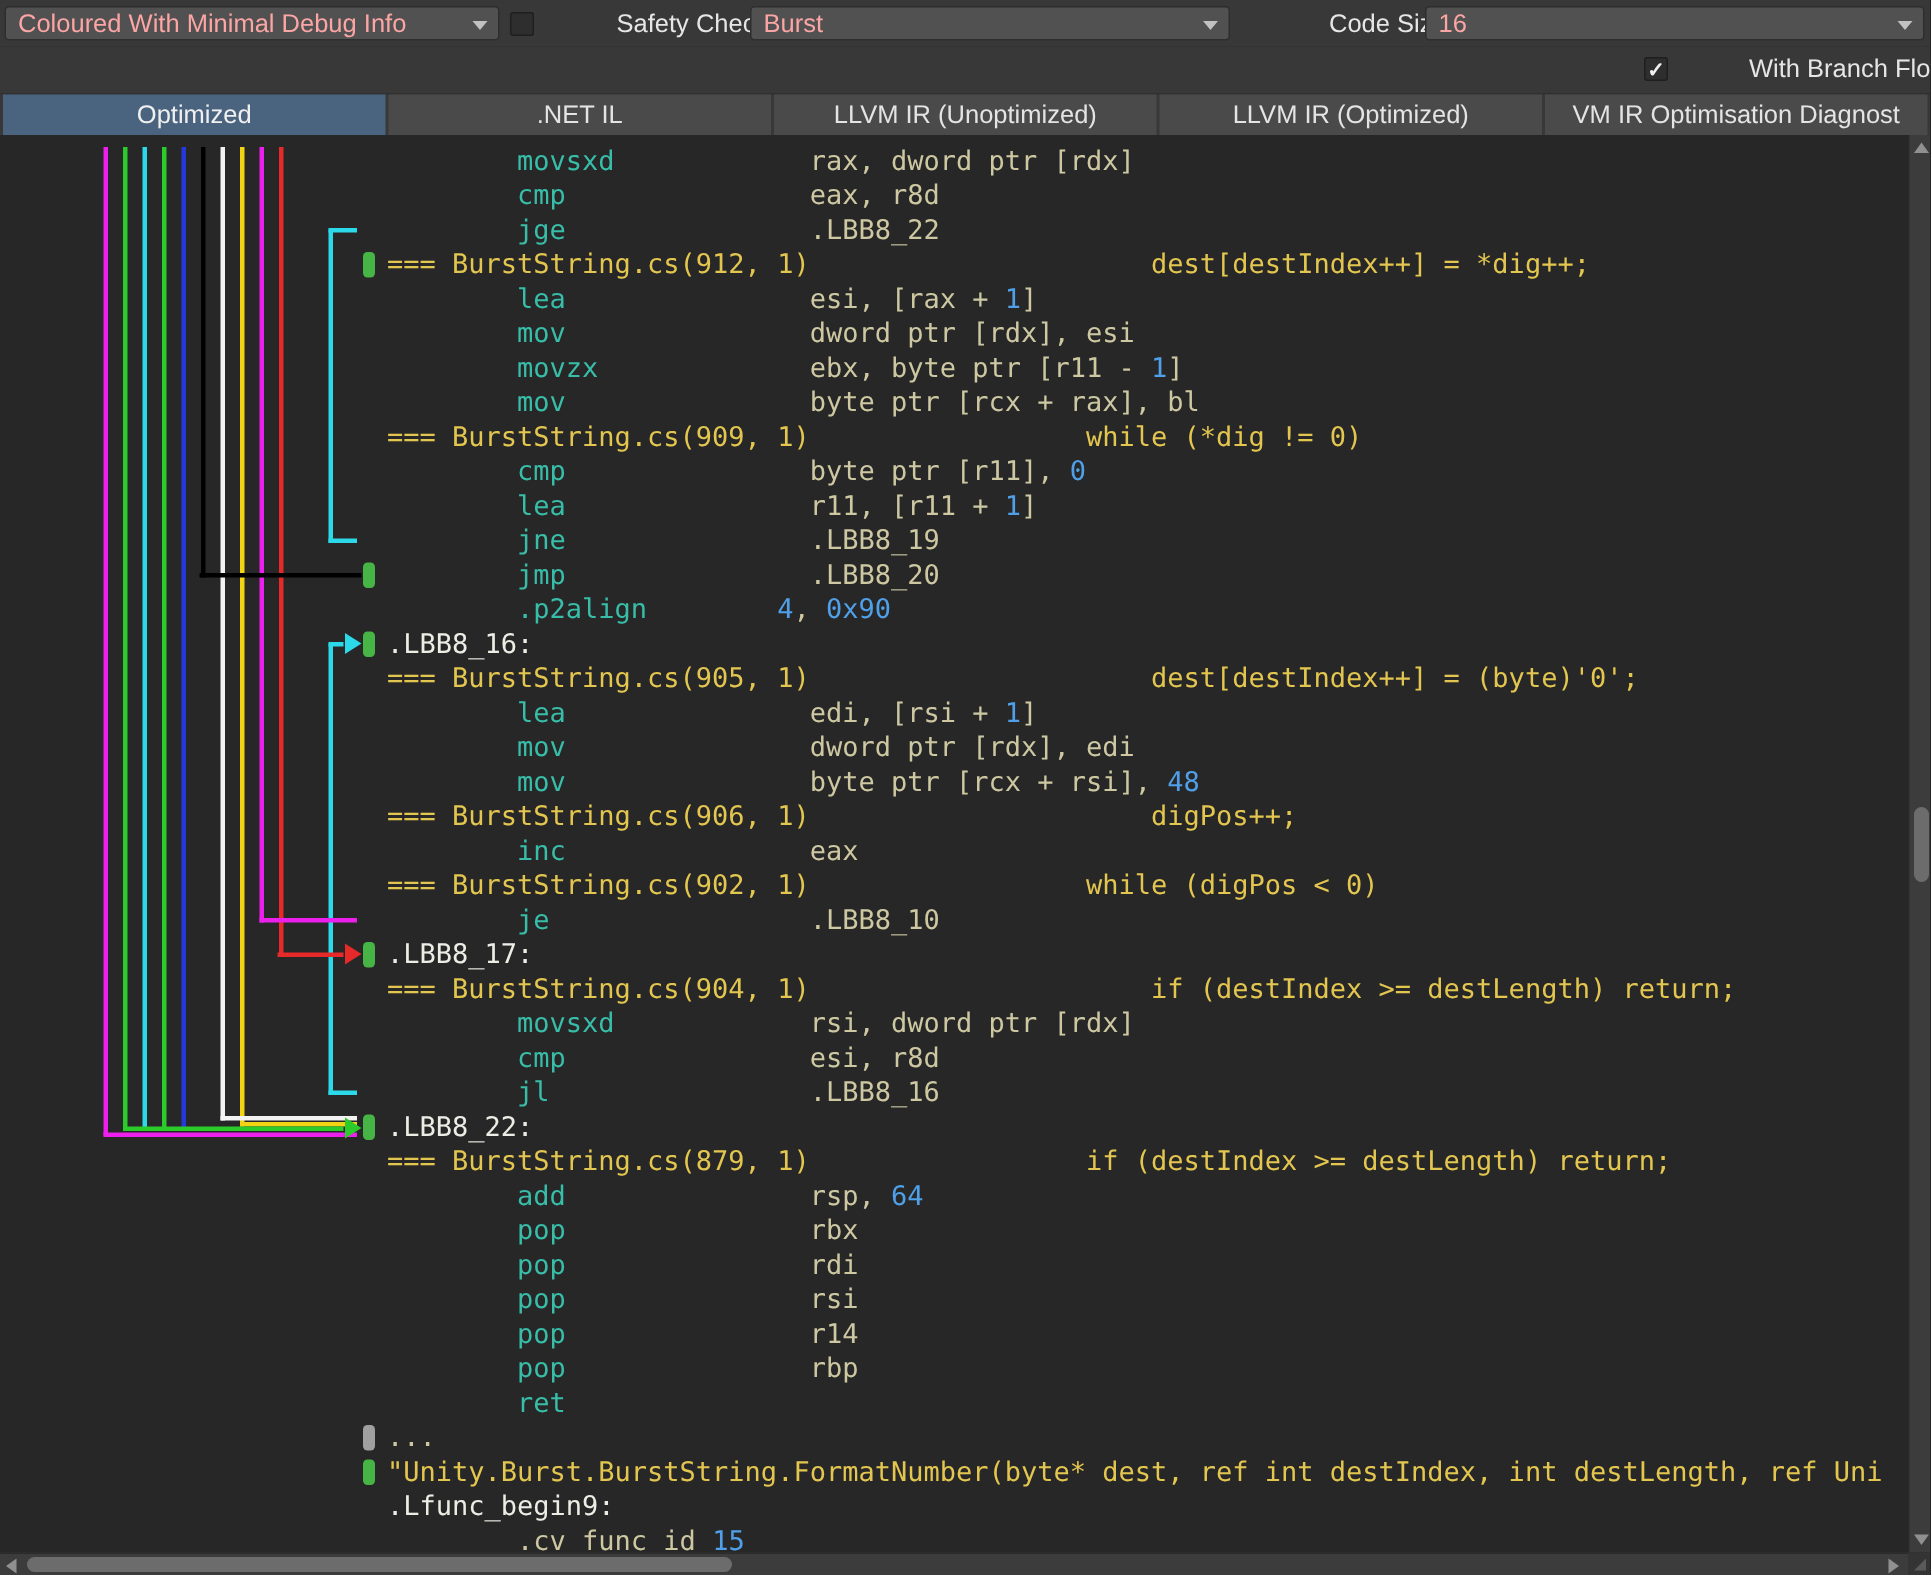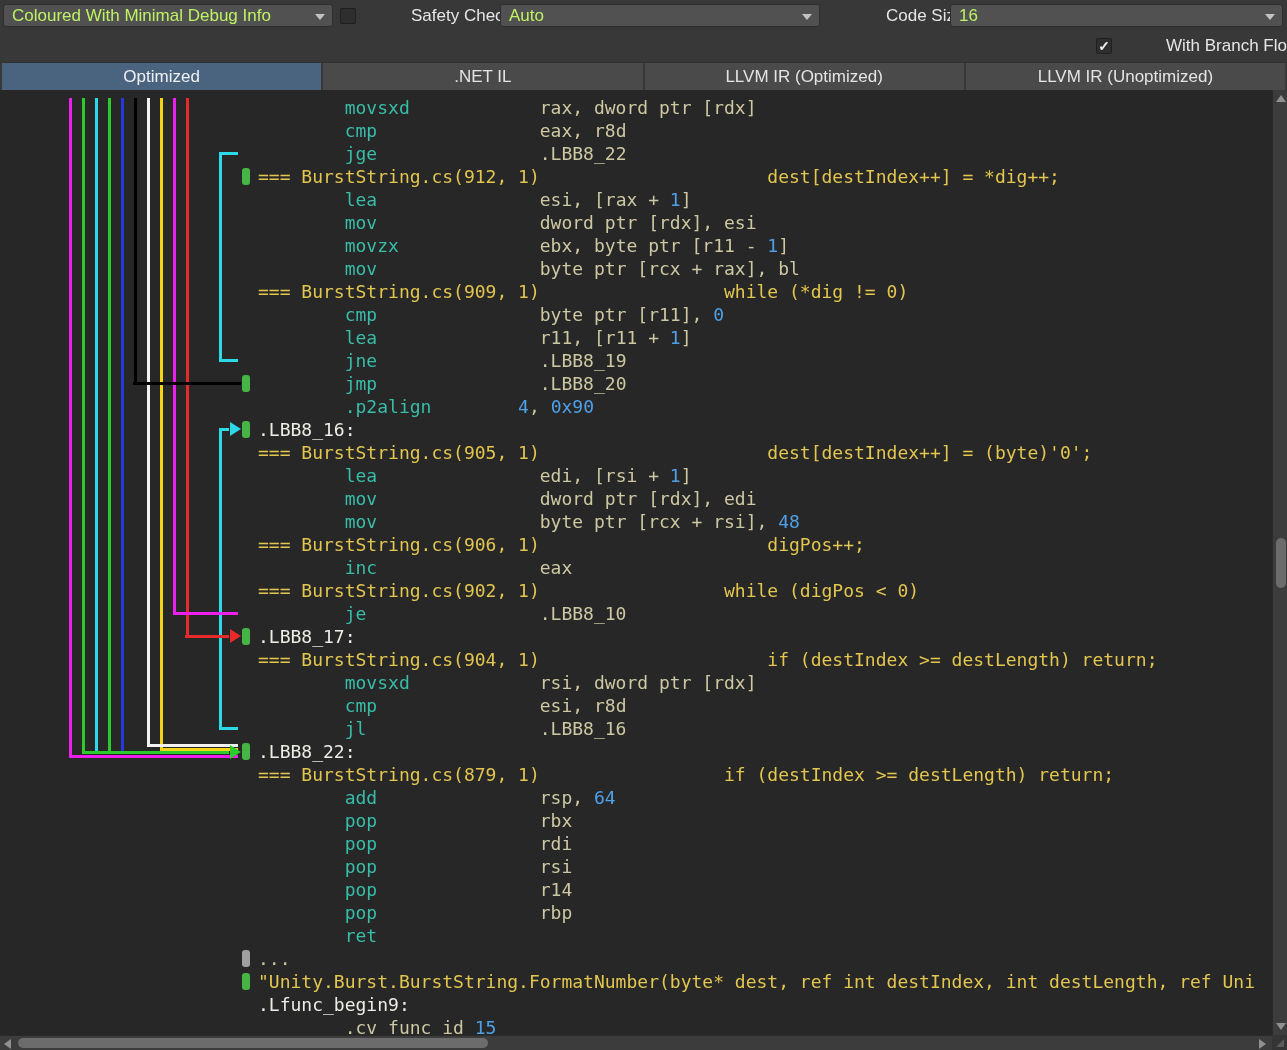--- a/index.html
+++ b/index.html
@@ -3,21 +3,21 @@
 <meta charset="utf-8">
 <style>
   html,body{margin:0;padding:0;background:#1e1e1e;}
   .app{position:relative;width:1287px;height:1050px;background:#272727;overflow:hidden;
        font-family:"Liberation Sans",sans-serif;color:#E4E4E4;}
   .toolbar-row{position:absolute;left:0;right:0;background:#383838;}
   .row1{top:0;height:31px;}
   .row2{top:31px;height:31px;}
   .dropdown{position:absolute;top:4px;height:23px;background:#515151;border:1px solid #2e2e2e;
             border-radius:3px;display:flex;align-items:center;padding:0 22px 0 8px;
-            font-size:17px;color:#bef264;box-sizing:border-box;white-space:nowrap;overflow:hidden;}
+            font-size:17px;color:#fca5a5;box-sizing:border-box;white-space:nowrap;overflow:hidden;}
   .caret{position:absolute;right:7px;top:9px;width:0;height:0;
          border-left:5px solid transparent;border-right:5px solid transparent;
          border-top:6px solid #C2C2C2;}
   .tb-label{position:absolute;font-size:17px;color:#E6E6E6;top:6px;white-space:nowrap;margin-left:48px;}
   .btn{position:absolute;top:35px;height:23px;background:#515151;border:1px solid #2e2e2e;
        border-radius:3px;display:flex;align-items:center;justify-content:center;
        font-size:17px;color:#E6E6E6;box-sizing:border-box;}
   .checkbox{position:absolute;width:16px;height:16px;background:#2E2E2E;border:1px solid #1F1F1F;
             border-radius:2px;box-sizing:border-box;display:flex;align-items:center;justify-content:center;}
   .checkbox .check{color:#F0F0F0;font-size:14px;line-height:14px;font-weight:bold;}
@@ -63,21 +63,21 @@
 <div class="app">
 
   <div class="toolbar-row row1">
     <div class="dropdown" style="left:3px;width:330px;">
       <span>Coloured With Minimal Debug Info</span>
       <span class="caret"></span>
     </div>
     <span class="checkbox" style="left:340px;top:8px;"></span>
     <span class="tb-label" style="left:363px;">Safety Checks</span>
     <div class="dropdown" style="left:500px;width:320px;">
-      <span>Auto</span>
+      <span>Burst</span>
       <span class="caret"></span>
     </div>
     <span class="tb-label" style="left:838px;">Code Size</span>
     <div class="dropdown" style="left:950px;width:333px;">
       <span>16</span>
       <span class="caret"></span>
     </div>
   </div>
 
   <div class="toolbar-row row2">
@@ -85,22 +85,23 @@
     <div class="btn" style="left:567px;width:522px;">Expand All</div>
     <span class="checkbox" style="left:1096px;top:7px;">
       <span class="check">✓</span>
     </span>
     <span class="tb-label" style="left:1118px;top:5px;">With Branch Flow</span>
   </div>
 
   <div class="tabbar">
       <div class="tab active">Optimized</div>
       <div class="tab">.NET IL</div>
+      <div class="tab">LLVM IR (Unoptimized)</div>
       <div class="tab">LLVM IR (Optimized)</div>
-      <div class="tab">LLVM IR (Unoptimized)</div>
+      <div class="tab">VM IR Optimisation Diagnost</div>
     </div>
 
   <div class="content">
     <div class="branch-layer">
         <div class="bf" style="left: 69px; top: 0px; width: 3px; height: 659px; background: rgb(236, 31, 236);"></div>
         <div class="bf" style="left: 82px; top: 0px; width: 3px; height: 656px; background: rgb(44, 203, 44);"></div>
         <div class="bf" style="left: 95px; top: 0px; width: 3px; height: 656px; background: rgb(43, 217, 233);"></div>
         <div class="bf" style="left: 108px; top: 0px; width: 3px; height: 656px; background: rgb(44, 203, 44);"></div>
         <div class="bf" style="left: 121px; top: 0px; width: 3px; height: 656px; background: rgb(36, 56, 222);"></div>
         <div class="bf" style="left: 134px; top: 0px; width: 3px; height: 287px; background: rgb(0, 0, 0);"></div>

